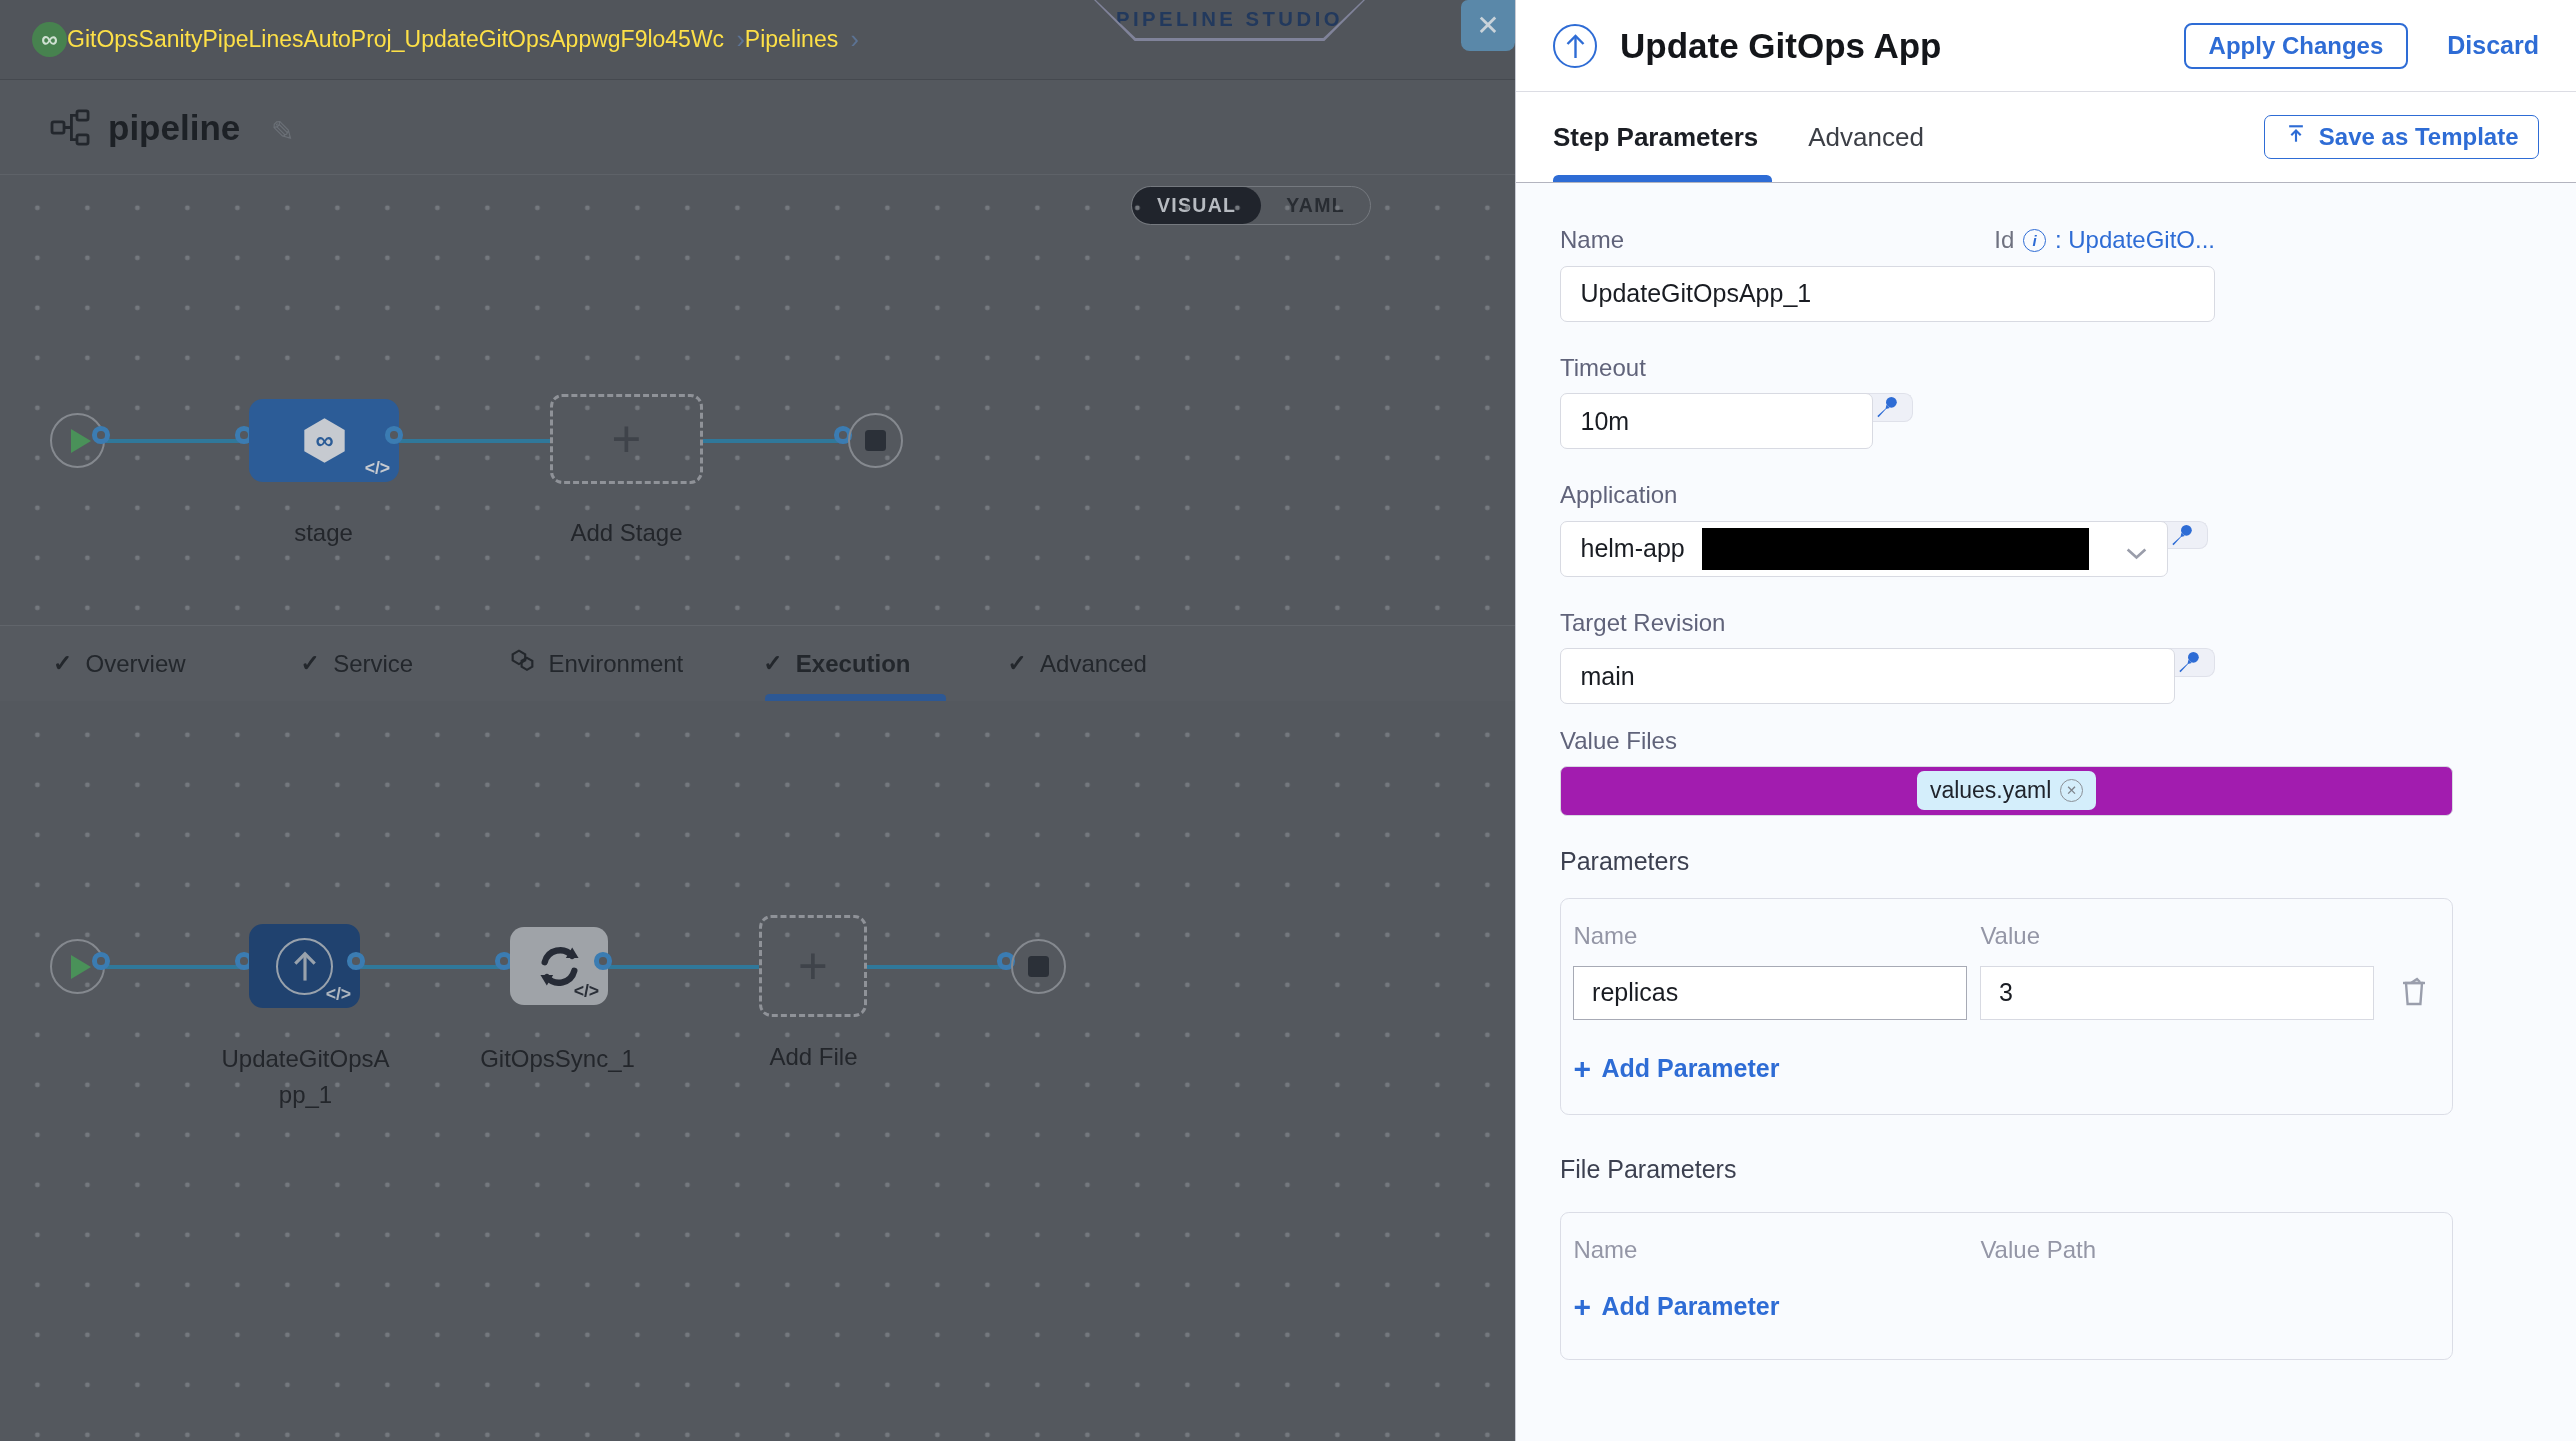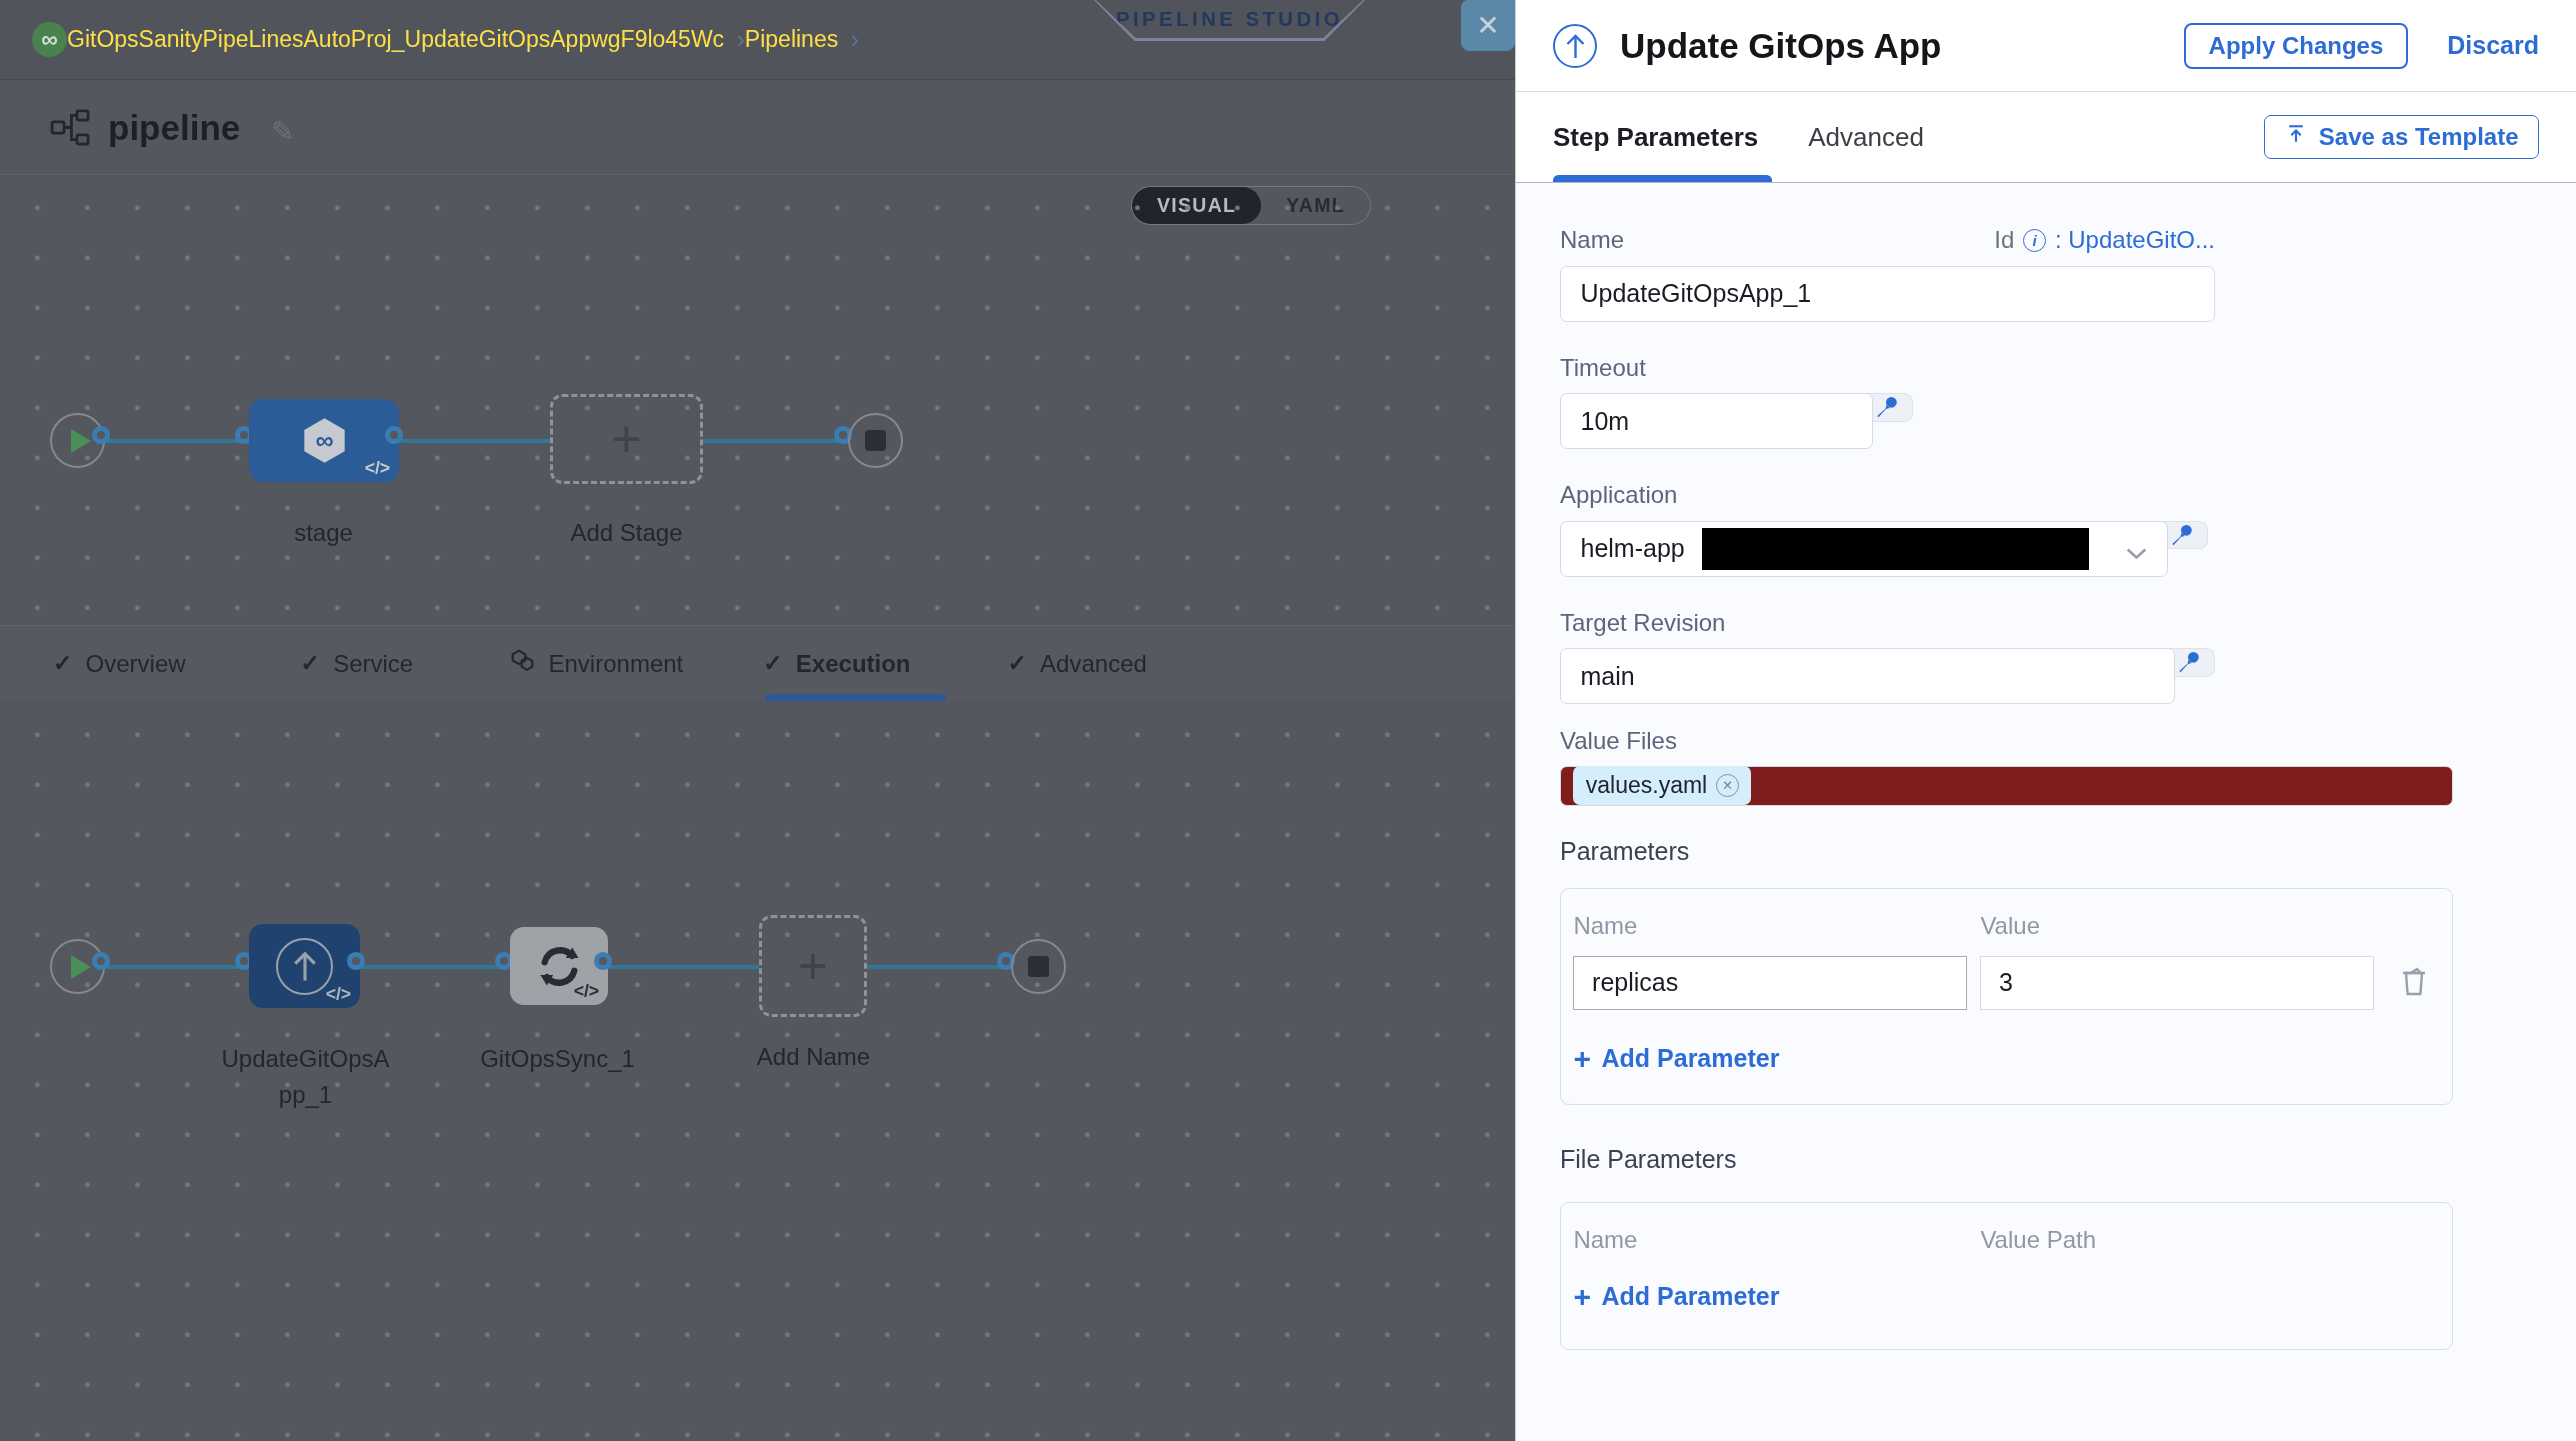--- a/index.html
+++ b/index.html
@@ -111,22 +111,22 @@
   .grp .ui-input { position:relative; z-index:2; }
 
   .select-box { position:relative; width:608px; height:56px; border:1.8px solid #d8dae2; border-radius:7px;
     background:#fff; display:flex; align-items:center; padding:0 19.5px; font-size:25px; color:#191c22; cursor:pointer; z-index:2; }
   .redact { position:absolute; left:141px; top:6.2px; width:387px; height:42px; background:#000; }
   .chev-down { position:absolute; right:19.5px; top:17.7px; }
 
   .section-heading { font-size:26px; font-weight:bold; color:#21242e; }
   .sub-label { font-size:25px; color:#3c4050; }
 
-  .vf-box { width:893px; height:40px; border:1.8px solid #d8dae2; border-radius:7px; background:#7f1d1d;
-    display:flex; align-items:center; padding:0 12.4px; }
+  .vf-box { width:893px; height:50px; border:1.8px solid #d8dae2; border-radius:7px; background:#a21caf;
+    display:flex; align-items:center; padding:0 12.4px;justify-content:center; }
   .chip { display:inline-flex; align-items:center; gap:8.8px; height:39px; background:#d4eefb; border-radius:7px;
     padding:0 12.4px; font-size:23px; color:#20242c; }
   .chip-x { width:23px; height:23px; border:1.8px solid #8b9096; border-radius:50%; color:#7d838a; font-size:13.3px;
     display:flex; align-items:center; justify-content:center; cursor:pointer; }
 
   .card { width:893px; border:1.8px solid #dbdde6; border-radius:8.8px; padding:23px 23px 30px 12.4px; }
   .card-cols { display:flex; font-size:24px; color:#9496a6; }
   .card-inputs { display:flex; align-items:center; margin-top:16px; }
   .p-input { width:394px; height:54px; border:1.8px solid #d8dae2; border-radius:0; background:#fff;
     padding:0 17.7px; font-size:25px; color:#191c22; font-family:"Liberation Sans", sans-serif; outline:none; }
@@ -281,21 +281,21 @@
         <span class="plus">+</span>
       </div>
 
       <div class="gdot" style="left:997px; top:251px;"></div>
       <div class="gcircle" style="left:1011px; top:238px;">
         <div class="stop-sq"></div>
       </div>
 
       <div class="glabel" style="left:219px; top:340px; width:173px;">UpdateGitOpsApp_1</div>
       <div class="glabel" style="left:469px; top:340px;">GitOpsSync_1</div>
-      <div class="glabel" style="left:725px; top:338px;">Add Name</div>
+      <div class="glabel" style="left:725px; top:338px;">Add File</div>
     </div>
   </div>
 
   <div class="close-btn">
     <span>✕</span>
   </div>
 
   <div class="drawer">
 
     <div class="drawer-header">

